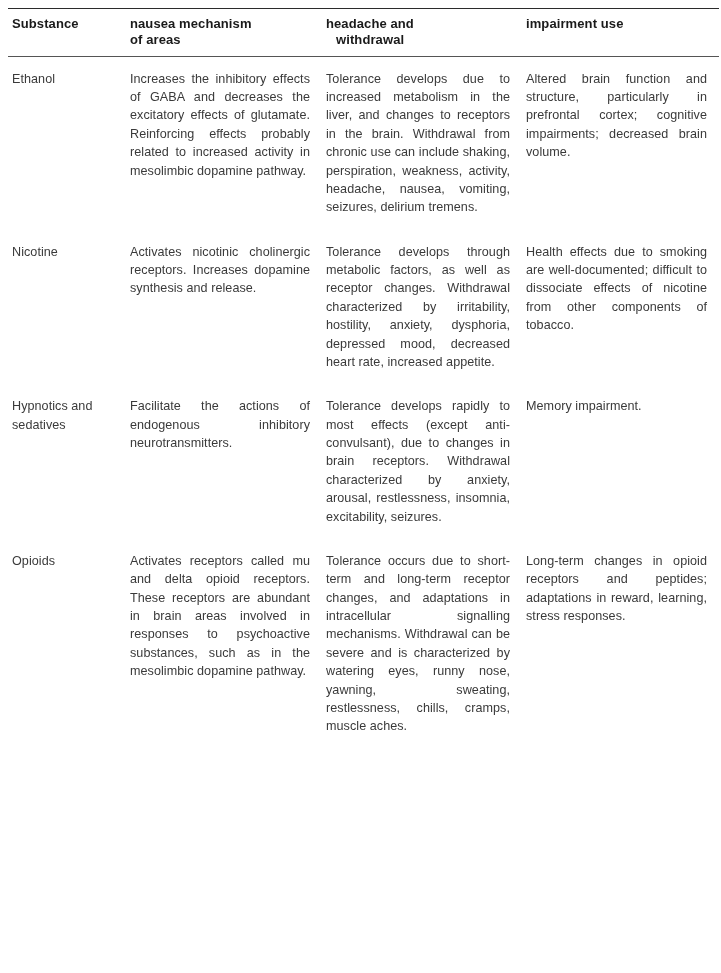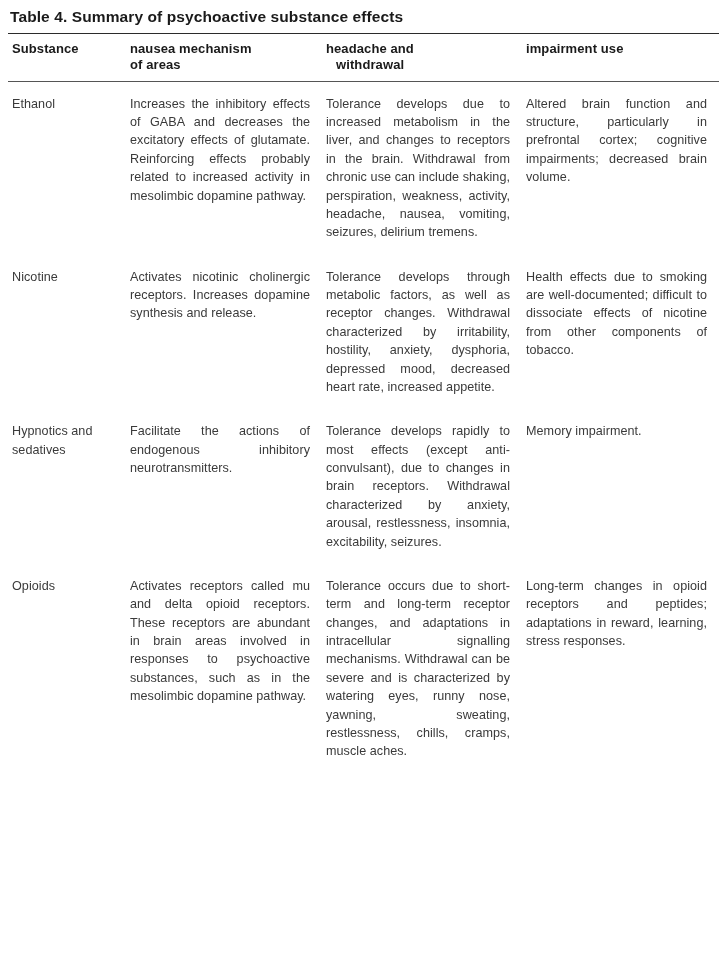--- a/index.html
+++ b/index.html
@@ -86,21 +86,20 @@
   .just {
     text-align: justify;
     text-justify: inter-word;
   }
 </style>
 </head>
 <body>
 
 <div class="page">
 
-  <div class="table-title">Table 4.  Summary of psychoactive substance effects</div>
   <div class="rule"></div>
 
   <table class="tbl">
     <colgroup>
       <col class="c1">
         <col class="c2">
         <col class="c3">
         <col class="c4">
     </colgroup>
     <thead>

